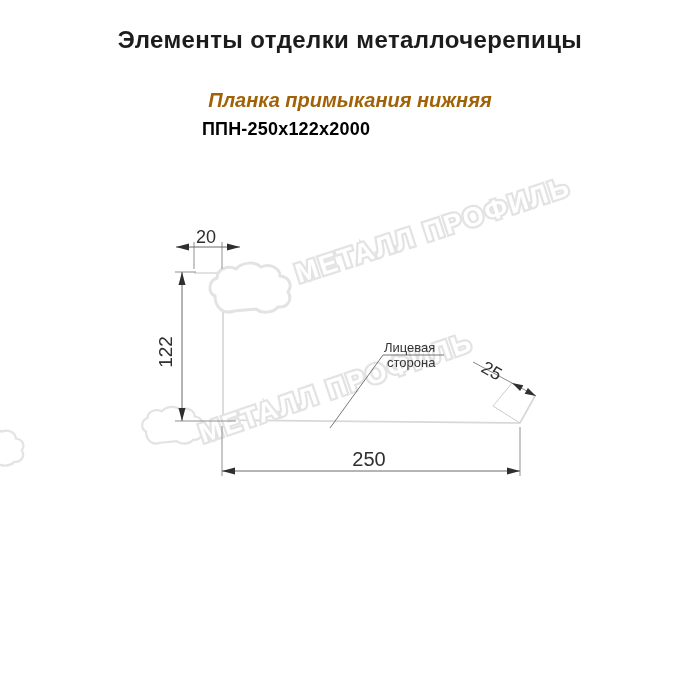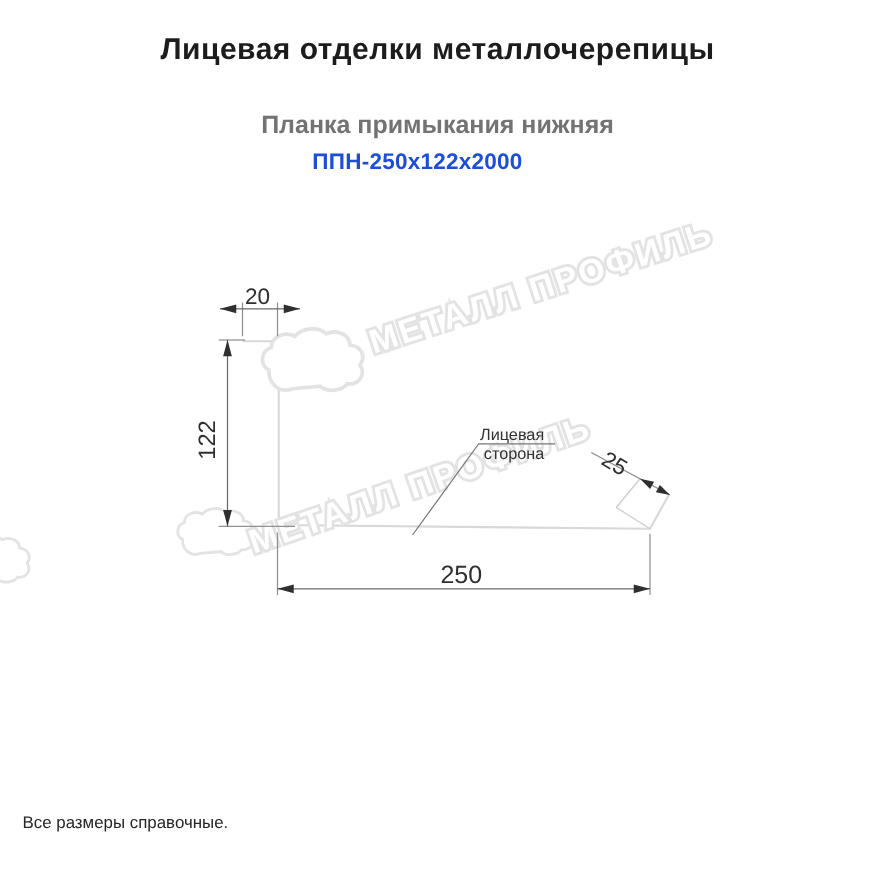--- a/index.html
+++ b/index.html
@@ -6,42 +6,42 @@
   body{
     width:700px;height:700px;position:relative;background:#ffffff;
     font-family:"Liberation Sans", sans-serif;overflow:hidden;
   }
   .page-title{
     position:absolute;left:0;top:26px;width:700px;text-align:center;
     font-size:24px;font-weight:700;color:#1c1c1c;letter-spacing:.4px;
   }
   .page-subtitle{
     position:absolute;left:0;top:89px;width:700px;text-align:center;
-    font-size:20px;font-weight:700;color:#737373;
+    font-size:20px;font-weight:700;color:#a16207;font-style:italic;
   }
   .page-model{
     position:absolute;left:0;top:119px;width:572px;text-align:center;
-    font-size:18px;font-weight:700;color:#1d4ed8;letter-spacing:.2px;margin-left:48px;
+    font-size:18px;font-weight:700;color:#000000;letter-spacing:.2px;
   }
   .drawing-svg{position:absolute;left:0;top:0;}
   .footnotes{
     position:absolute;left:18px;top:649px;color:#262626;
     font-size:13.5px;line-height:18px;
   }
   .dim-text{fill:#2f2f2f;font-family:"Liberation Sans",sans-serif;}
   .leader-text{fill:#333;font-size:13px;font-family:"Liberation Sans",sans-serif;}
   .wm-text{
     fill:#ffffff;stroke:#e3e3e3;stroke-width:4.5px;paint-order:stroke;
     font-weight:700;font-family:"Liberation Sans",sans-serif;font-size:27px;
   }
 </style>
 </head>
 <body>
 
-<div class="page-title">Лицевая отделки металлочерепицы</div>
+<div class="page-title">Элементы отделки металлочерепицы</div>
 <div class="page-subtitle">Планка примыкания нижняя</div>
 <div class="page-model">ППН-250х122х2000</div>
 
 <svg class="drawing-svg" width="700" height="700" viewBox="0 0 700 700">
 
   <g>
     <path d="M 194,273 L 223,273 L 223,420 L 520,423 L 535,396" fill="none" stroke="#d8d8d8" stroke-width="1.7" stroke-linejoin="round"></path>
 
     <path d="M 493,406 L 512,383 M 520,423 L 493,406" fill="none" stroke="#cccccc" stroke-width="1"></path>
   </g>
@@ -95,14 +95,13 @@
   </g>
 
   <g>
     <polyline points="330,428 383,355 444,355" fill="none" stroke="#777777" stroke-width="1"></polyline>
     <text class="leader-text" x="384" y="352">Лицевая</text>
     <text class="leader-text" x="387" y="367">сторона</text>
   </g>
 </svg>
 
 <div class="footnotes">
-  <div>Все размеры справочные.</div>
 </div>
 
 </body></html>

